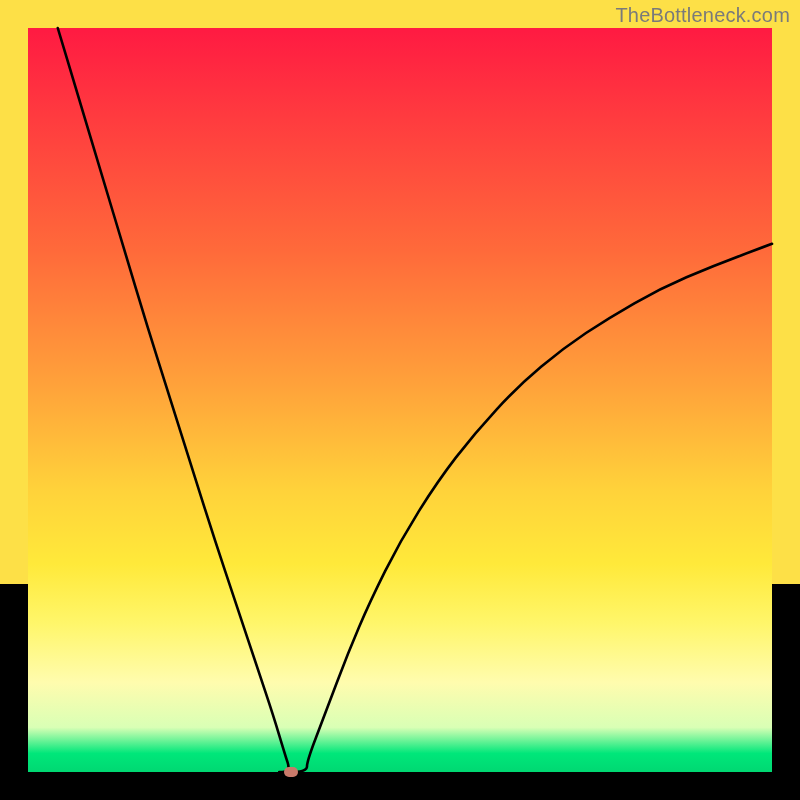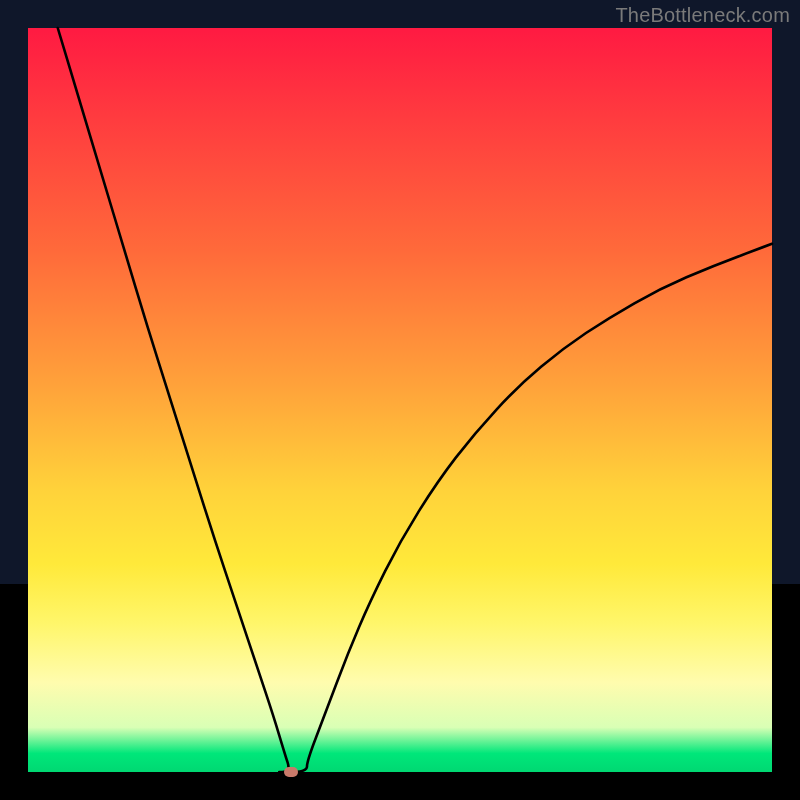--- a/index.html
+++ b/index.html
@@ -8,21 +8,21 @@
     width: 800px;
     height: 800px;
     background: #000;
     font-family: Arial, Helvetica, sans-serif;
     overflow: hidden;
   }
   .frame {
     position: relative;
     width: 800px;
     height: 584px;
-    background: #0f172a;
+    background: #fde047;
   }
   .plot-area {
     position: absolute;
     left: 28px;
     top: 28px;
     width: 744px;
     height: 744px;
     
     background: linear-gradient(to bottom,
       #ff1a42 0%,

